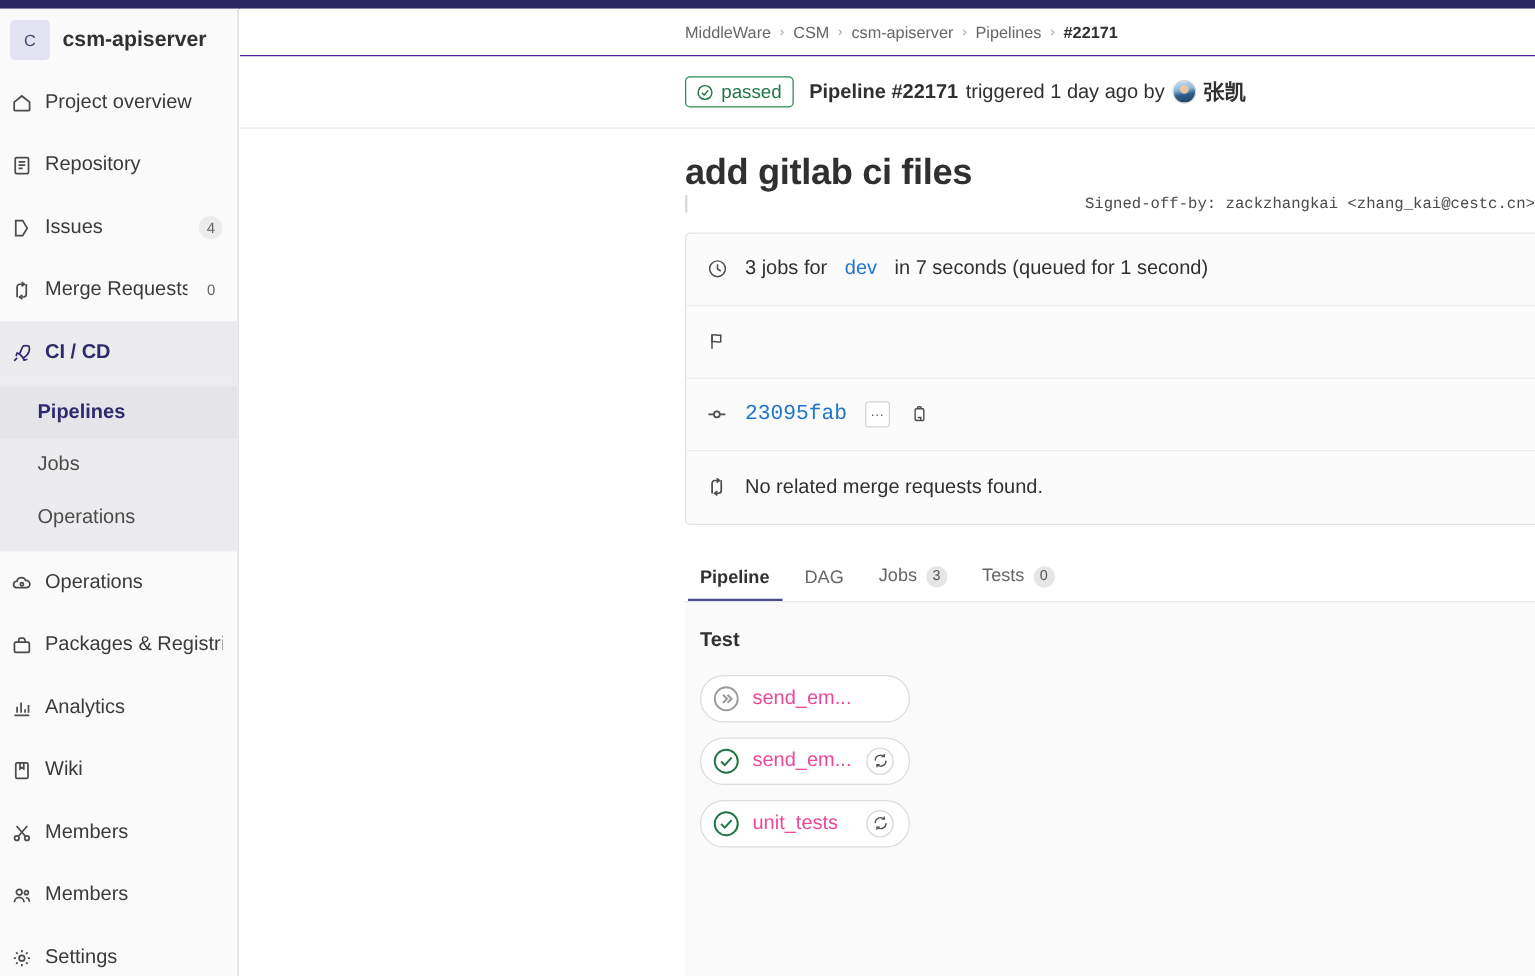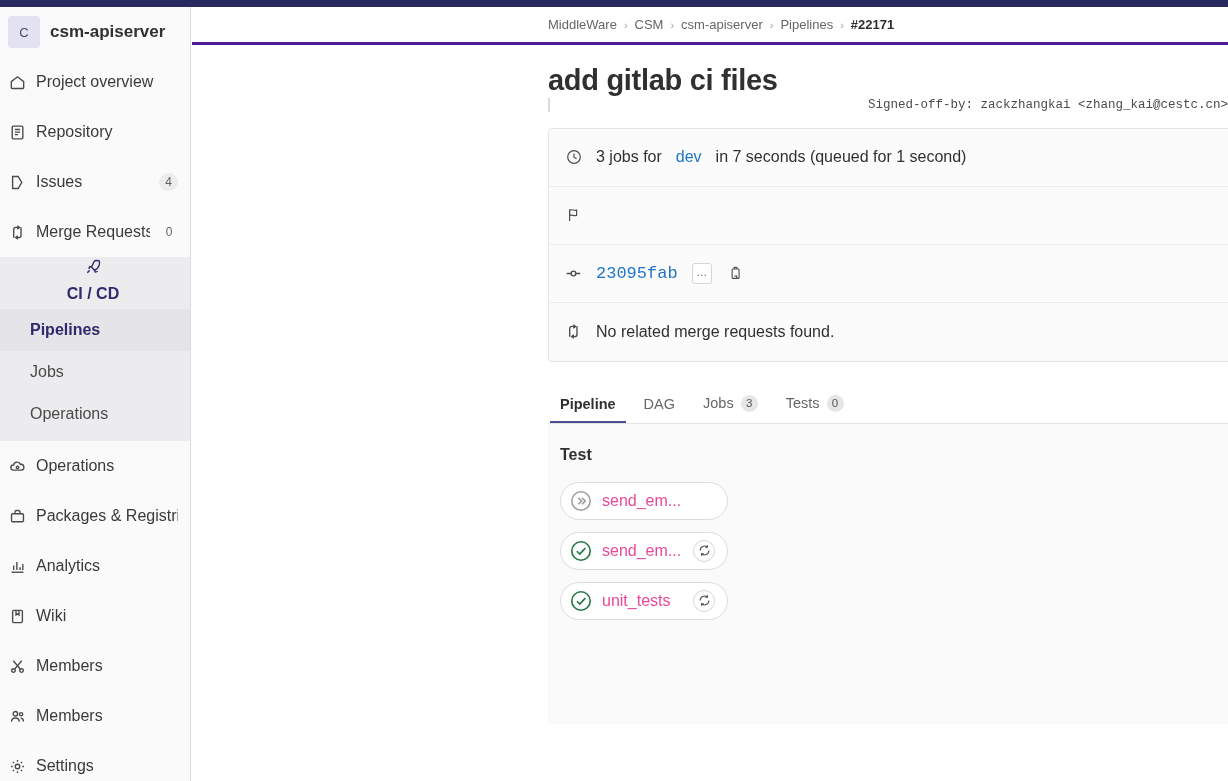--- a/index.html
+++ b/index.html
@@ -84,21 +84,20 @@
     display: flex;
     align-items: center;
     justify-content: center;
     color: #4b4b4b;
   }
   .nav-item .nav-label { flex: 1 1 auto; overflow: hidden; }
   .nav-item.active {
     color: #2f2a6b;
     font-weight: bold;
     background: #ececef;
-    flex-direction: column;
   }
   .nav-item.active .nav-ico { color: #2f2a6b; }
 
   .nav-badge {
     font-size: 12px;
     color: #626262;
     background: #ececec;
     border-radius: 9px;
     min-width: 18px;
     height: 18px;
@@ -143,21 +142,21 @@
   }
 
   .breadcrumb {
     display: flex;
     align-items: center;
     gap: 7px;
     height: 38px;
     padding: 0 16px 0 356px;
     font-size: 13px;
     color: #666666;
-    border-bottom: 3px solid #4c1d95;
+    border-bottom: 1px solid #4c1d95;
     white-space: nowrap;
   }
   .breadcrumb .crumb { color: #666666; cursor: pointer; }
   .breadcrumb .sep { color: #a0a0a0; font-size: 11px; }
   .breadcrumb .crumb.current { color: #303030; font-weight: bold; cursor: default; }
 
   .pipeline-header {
     display: flex;
     align-items: center;
     gap: 12px;
@@ -530,20 +529,37 @@
       <span class="sep">›</span>
       <span class="crumb">CSM</span>
       <span class="sep">›</span>
       <span class="crumb">csm-apiserver</span>
       <span class="sep">›</span>
       <span class="crumb">Pipelines</span>
       <span class="sep">›</span>
       <span class="crumb current">#22171</span>
     </nav>
 
+    <div class="pipeline-header">
+      <span class="status-badge">
+        <span class="sb-ico">
+          <svg width="14" height="14" viewBox="0 0 16 16" fill="none" stroke="currentColor" stroke-width="1.3">
+            <circle cx="8" cy="8" r="6.3"></circle>
+            <path d="M5.2 8.2 7.2 10.2 10.9 5.9"></path>
+          </svg>
+        </span>
+        <span>passed</span>
+      </span>
+      <span class="ph-text">
+        <span class="strong">Pipeline #22171</span>
+        <span>triggered 1 day ago by</span>
+        <span class="avatar-photo"></span>
+        <span class="author-name">张凯</span>
+      </span>
+    </div>
 
     <div class="title-block">
       <h1 class="commit-title">add gitlab ci files</h1>
       <div class="commit-desc">Signed-off-by: zackzhangkai &lt;zhang_kai@cestc.cn&gt;</div>
     </div>
 
     <section class="info-card">
 
       <div class="info-row">
         <span class="row-ico">

